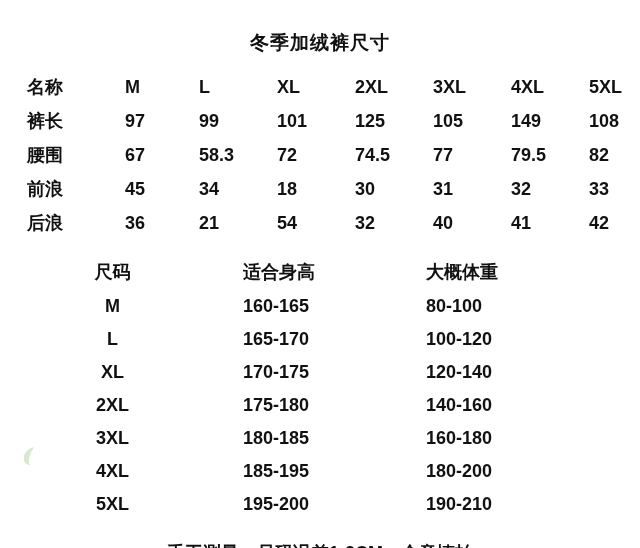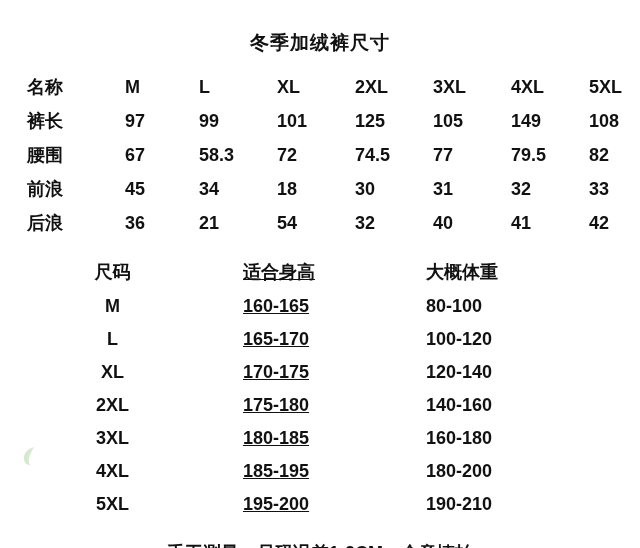--- a/index.html
+++ b/index.html
@@ -63,21 +63,21 @@
   }
   .size-table th,
   .size-table td {
     font-size: 18px;
     font-weight: 700;
     color: #111111;
     padding: 6px 0;
     white-space: nowrap;
   }
   .size-table .s0 { width: 225px; text-align: center; }
-  .size-table .s1 { width: 175px; text-align: left; padding-left: 18px; text-decoration: underline; }
+  .size-table .s1 { width: 175px; text-align: left; padding-left: 18px; }
   .size-table .s2 { width: 240px; text-align: left; padding-left: 8px; }
   .size-table thead th.s0 { text-align: center; }
   .size-table thead th.s1 { text-align: left; padding-left: 18px; }
   .size-table thead th.s2 { text-align: left; padding-left: 8px; }
 
   .footnote {
     text-align: center;
     font-size: 18px;
     font-weight: 700;
     color: #111111;

